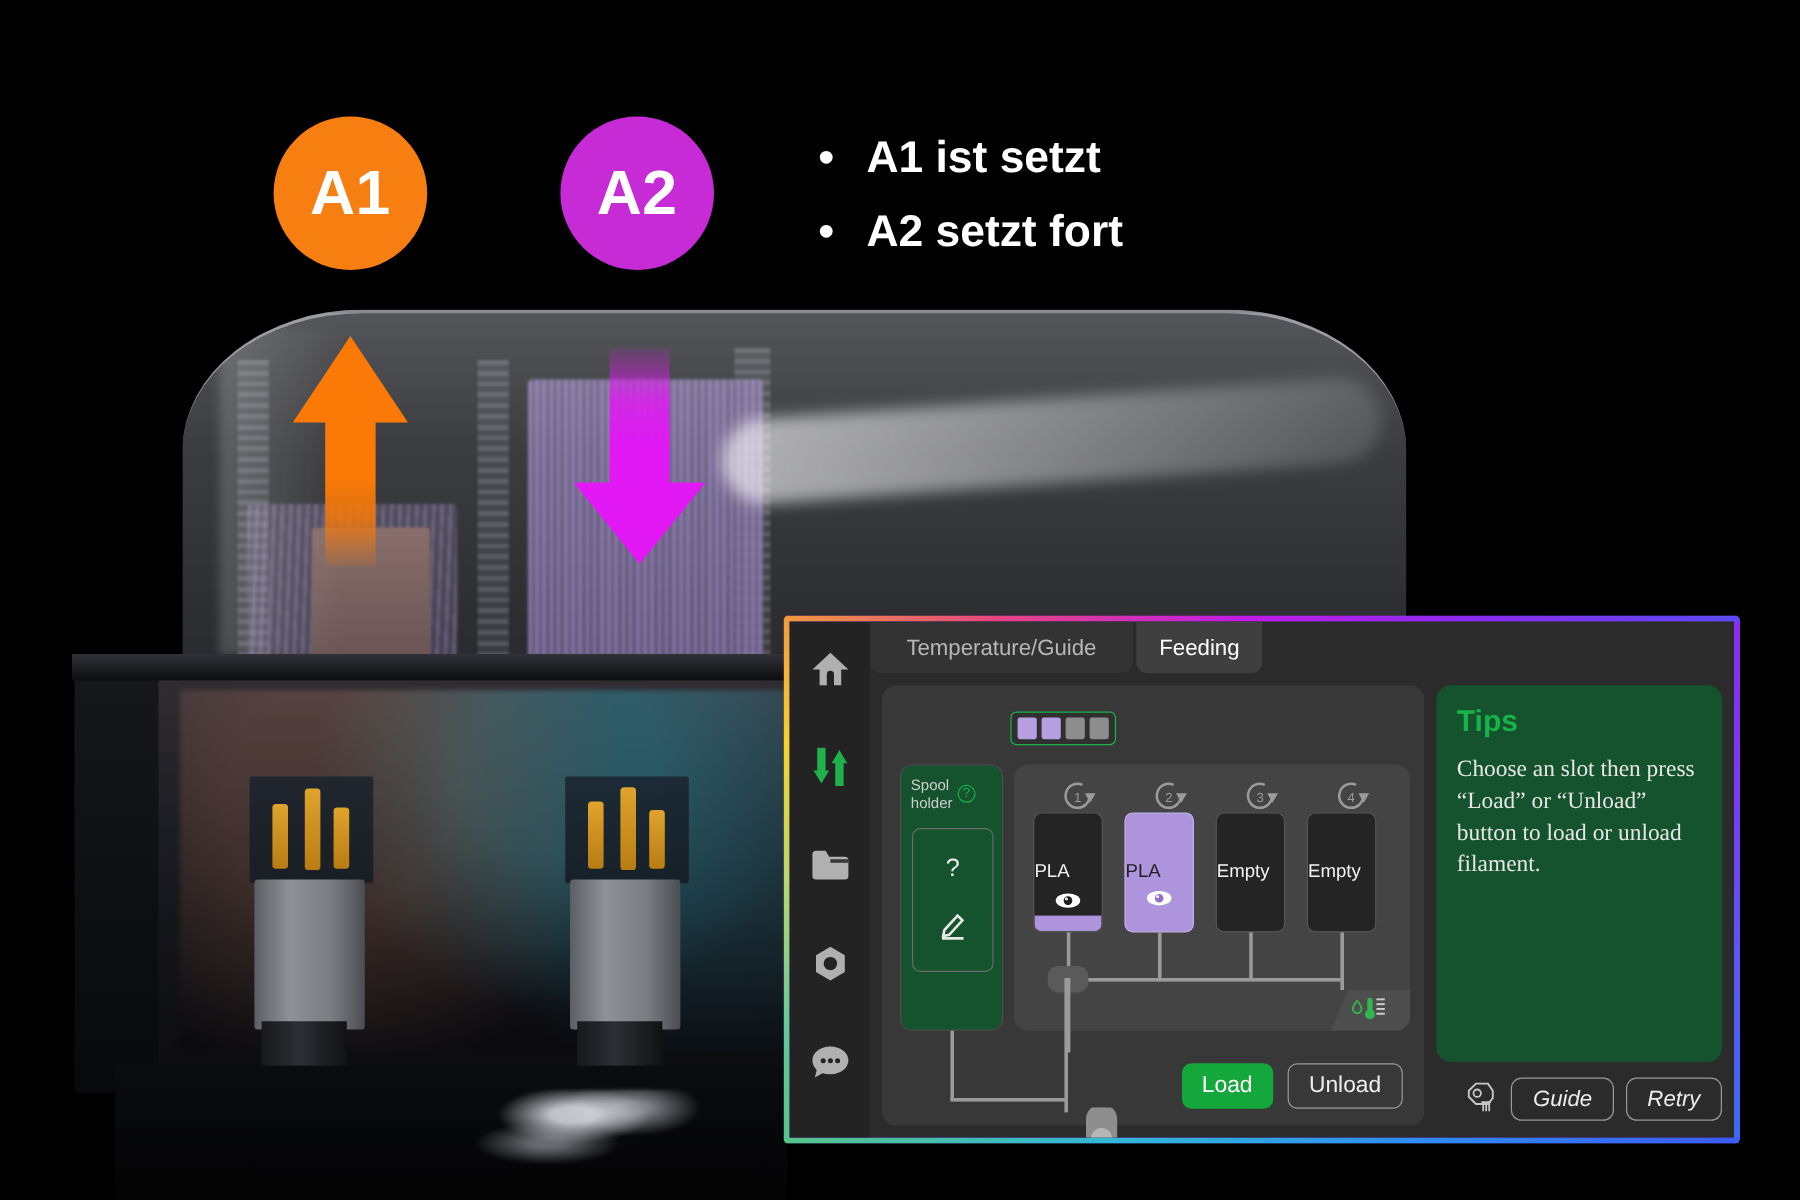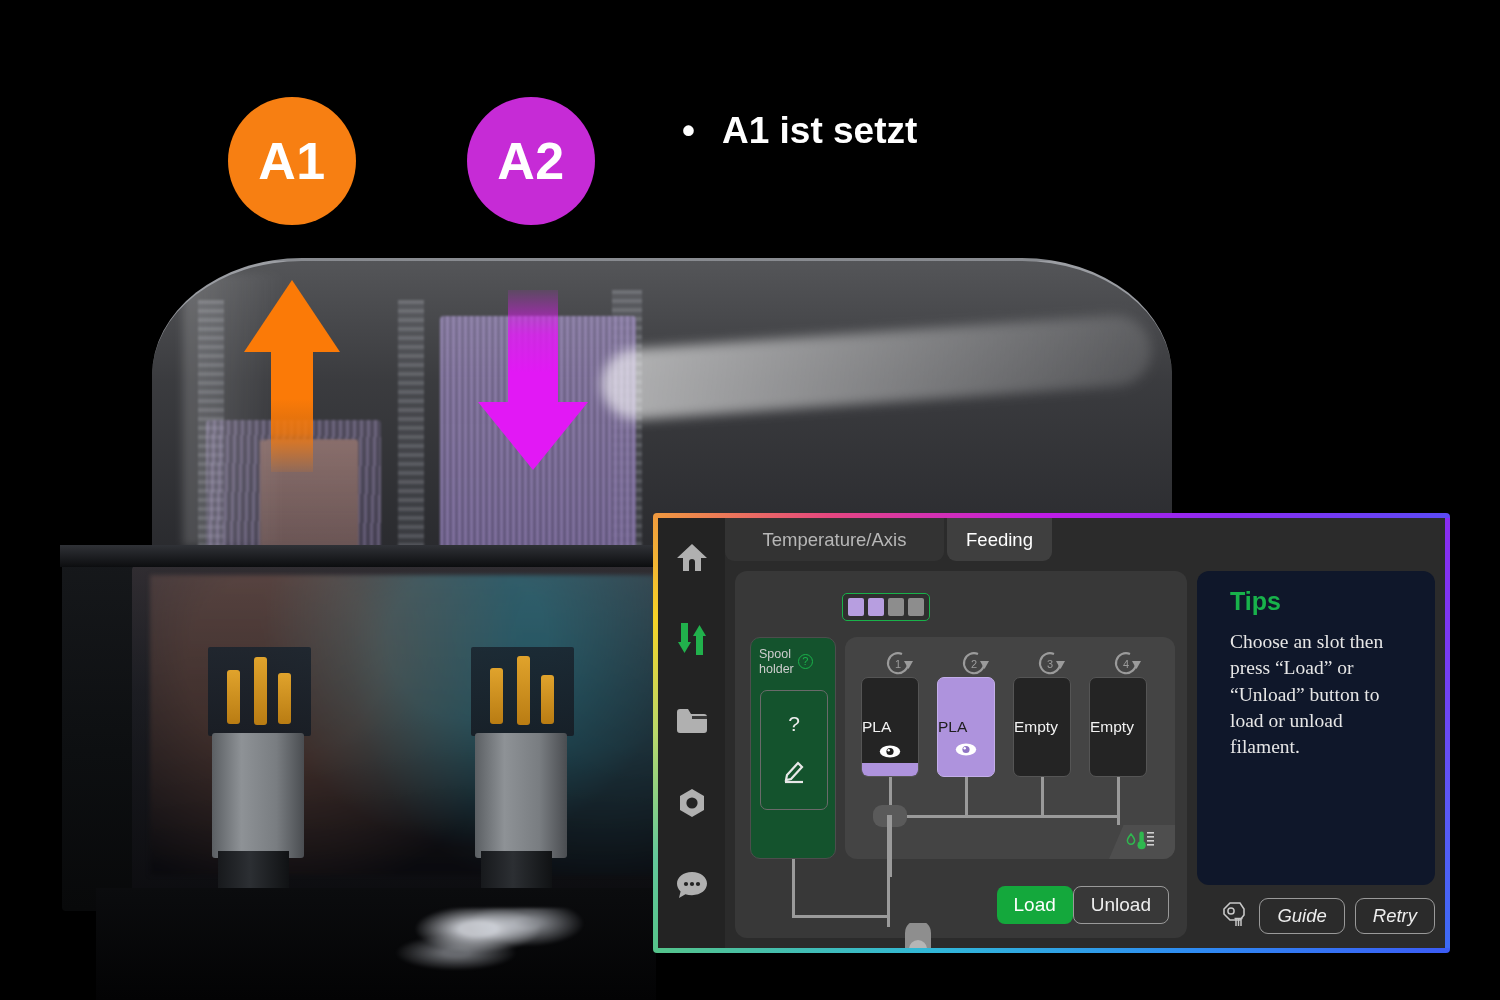--- a/index.html
+++ b/index.html
@@ -262,32 +262,32 @@
     position:absolute; right: 0; bottom: 0; width: 66px; height: 34px;
     background:#4e4e4e; border-radius: 0 0 12px 0;
     clip-path: polygon(22% 0, 100% 0, 100% 100%, 0 100%);
     display:flex; align-items:center; justify-content:center; gap: 3px;
   }
 
   
   .nozzle { position:absolute; left: 163px; top: 352px; width: 40px; height: 60px; }
 
   
-  .lu-row { position:absolute; right: 18px; bottom: 14px; display:flex; }
+  .lu-row { position:absolute; right: 18px; bottom: 14px; display:flex; gap: 12px; }
   .btn {
     height: 38px; padding: 0 17px; border-radius: 8px; font-size: 19px;
     display:flex; align-items:center; justify-content:center; cursor:pointer;
   }
   .btn-load   { background:#14a83c; color:#fff; }
   .btn-ghost  { background:transparent; color:#ededed; border:1.4px solid #9a9a9a; }
 
   
   .right-col { width: 238px; flex: 0 0 238px; display:flex; flex-direction:column; gap: 9px; }
   .tips {
-    flex: 1; background:#0f172a; border-radius: 12px; padding: 16px 33px;
+    flex: 1; background:#14532d; border-radius: 12px; padding: 16px 17px;
   }
   .tips-h { color:#18b24b; font-size: 25px; font-weight: bold; margin-bottom: 13px; }
   .tips-b { color:#e6e6e6; font-size: 19.5px; line-height: 1.35; font-family: Liberation Serif, serif; }
   .tips-foot { height: 44px; display:flex; align-items:center; justify-content:flex-end; gap: 10px; }
   .tips-foot .btn { height: 36px; font-size: 18.5px; border-radius: 9px; font-style: italic; }
 </style>
 </head>
 <body>
 
 <div id="stage">
@@ -349,20 +349,21 @@
 
   <div class="badge badge-a1">
     <span>A1</span>
   </div>
   <div class="badge badge-a2">
     <span>A2</span>
   </div>
 
   <ul class="bullets">
     <li>A1 ist setzt</li>
+    <li>A2 setzt fort</li>
   </ul>
 
   <div class="screen-wrap">
    <div class="screen">
 
     <div class="sidebar">
       <div class="side-icon">
         <span>
           <svg width="32" height="30" viewBox="0 0 32 30">
                 <path d="M16 2 L31 16 L25 16 L25 29 L19 29 L19 20 A3 3 0 0 0 13 20 L13 29 L7 29 L7 16 L1 16 Z" fill="#b0b0b0"></path>
@@ -403,21 +404,21 @@
             <circle cx="16" cy="13" r="2.1" fill="#232323"></circle>
             <circle cx="22" cy="13" r="2.1" fill="#232323"></circle>
           </svg>
         </span>
       </div>
     </div>
 
     <div class="content">
 
       <div class="tabs">
-        <div class="tab t1">Temperature/Axis</div>
+        <div class="tab t1">Temperature/Guide</div>
         <div class="tab t2">Feeding</div>
       </div>
 
       <div class="body-row">
 
         <div class="left-card">
 
           <div class="unit-sel">
             <i class="on"></i>
             <i class="on"></i>

